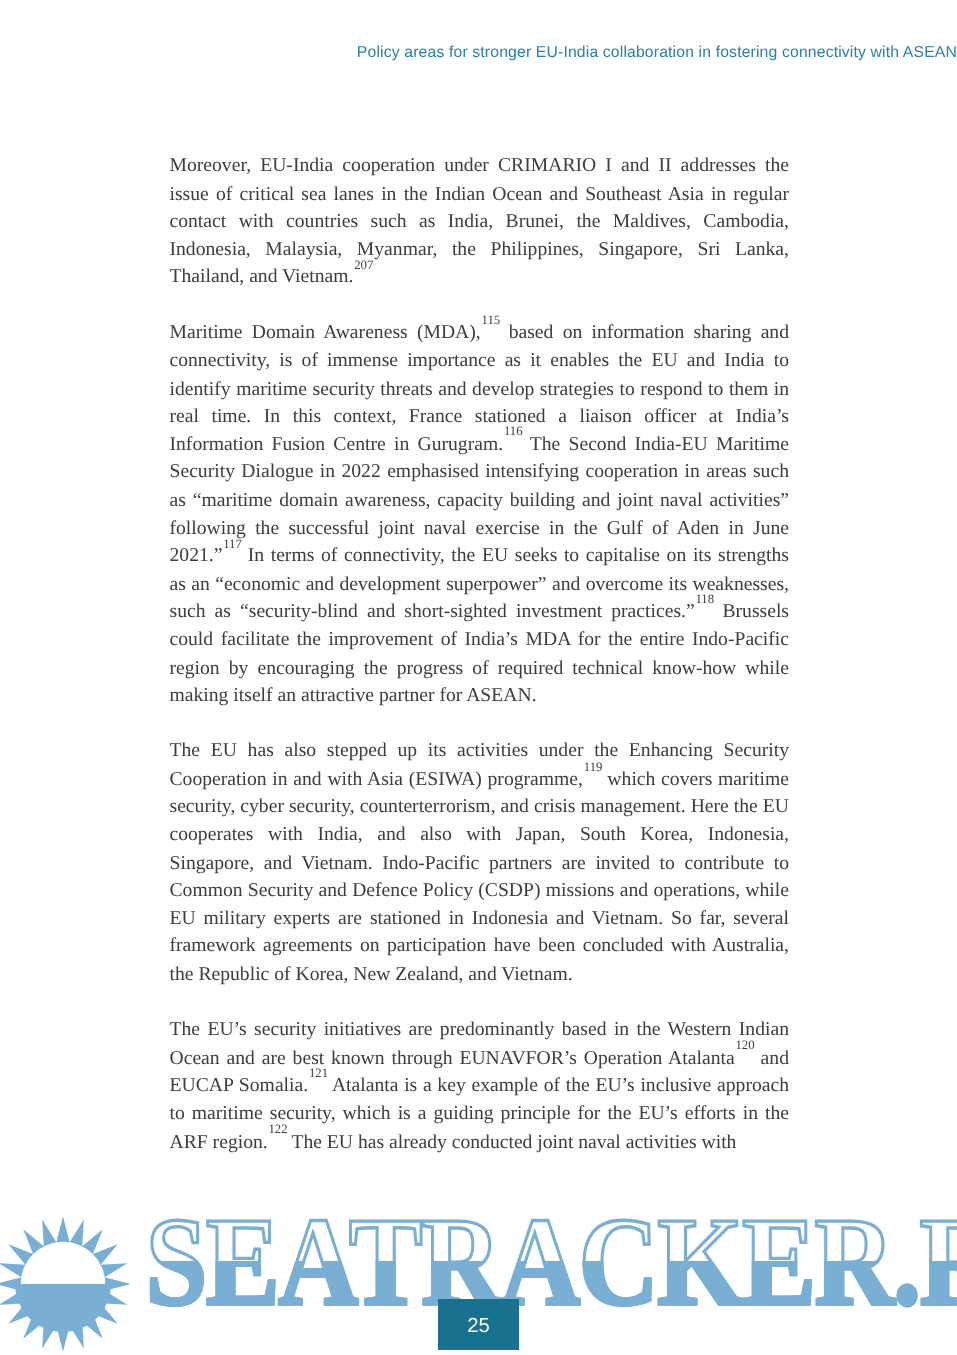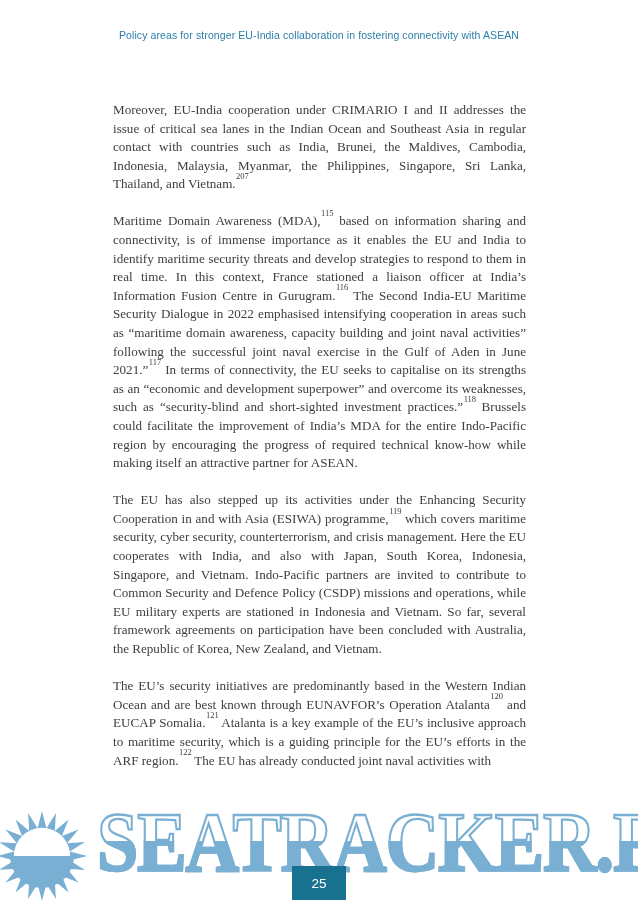--- a/index.html
+++ b/index.html
@@ -2,21 +2,21 @@
 <html style="--header-text: #2b7fa9; --body-text: #3d3d3d; --page-number-bg: #17718f; --page-number-text: #ffffff; --watermark: #79afd3;"><head>
 <meta charset="utf-8">
 <style>
   html,body { margin:0; padding:0; background:#ffffff; }
   .page {
     position:relative; width:638px; height:903px; overflow:hidden;
     background:#fff; font-family:"Liberation Serif", serif;
   }
   .running-header {
     position:absolute; top:29px; left:0; width:100%;
-    text-align:center;
+    text-align:right;
     font-family:"Liberation Sans", sans-serif;
     font-size:10.5px; letter-spacing:0.1px;
     color:var(--header-text, #2b7fa9);
   }
   .body-text {
     position:absolute; left:113px; top:101px; width:413px;
     color:var(--body-text, #3d3d3d);
     font-size:13.1px; line-height:18.6px;
   }
   .body-text p {

